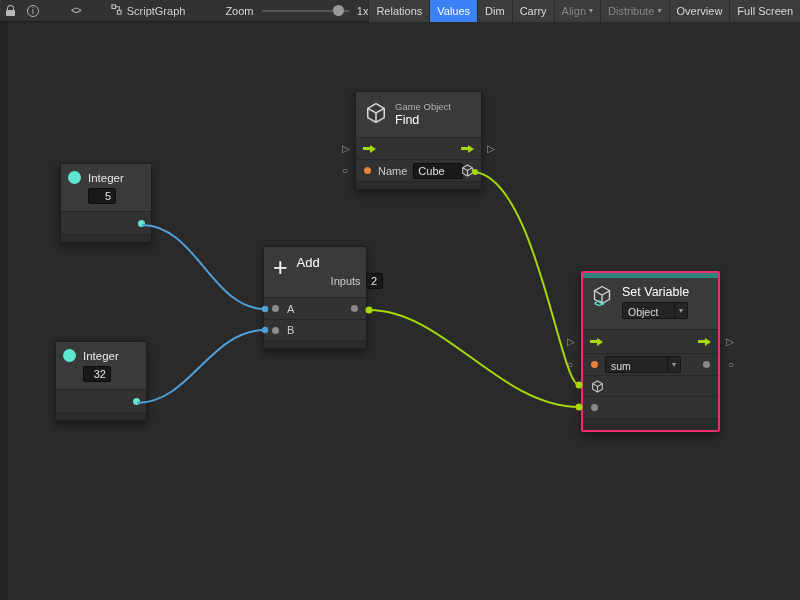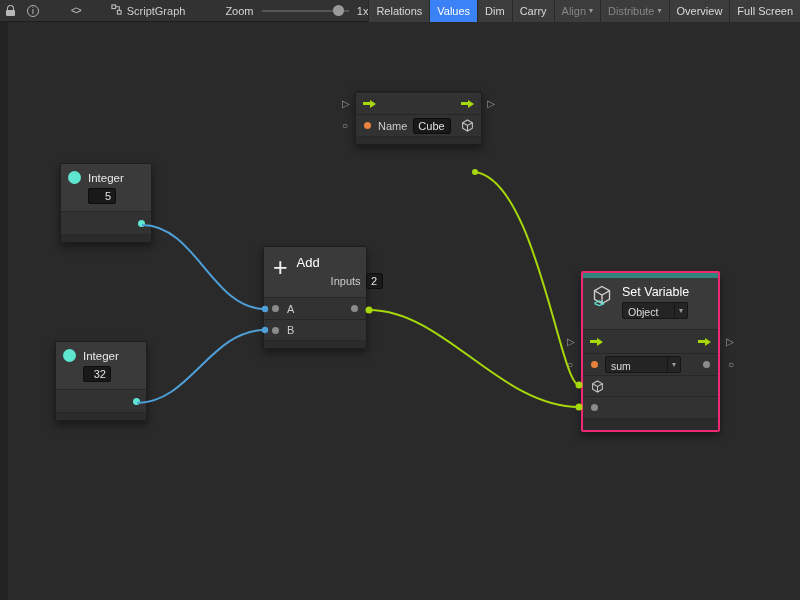--- a/index.html
+++ b/index.html
@@ -216,37 +216,49 @@
         </div>
         <div class="field lit-field">32</div>
       </div>
       <div class="row lit-port-row">
         <span class="dot teal lit-out-dot"></span>
       </div>
       <div class="node-footer"></div>
     </div>
 
     <div class="node" style="left:355px; top:69px; width:127px;">
+      <div class="find-header">
+        <span>
+          <svg width="22" height="22" viewBox="0 0 16 16" fill="none" stroke="#d8d8d8" stroke-width="1.1">
+            <path d="M8 1.2 L14 4.6 V11.4 L8 14.8 L2 11.4 V4.6 Z"></path>
+            <path d="M2 4.6 L8 8 L14 4.6 M8 8 V14.8"></path>
+          </svg>
+        </span>
+        <span>
+          <div class="hdr-cat">Game Object</div>
+          <div class="hdr-title">Find</div>
+        </span>
+      </div>
       <div class="row flow-row">
         <span class="ext l">▷</span>
         <span class="flow-arrow flow-l">
             <span class="bar"></span>
             <span class="head"></span>
           </span>
         <span class="flow-arrow flow-r">
             <span class="bar"></span>
             <span class="head"></span>
           </span>
         <span class="ext r">▷</span>
       </div>
       <div class="row name-row">
         <span class="ext l">○</span>
         <span class="dot orange ml8"></span>
         <span class="lbl" style="margin-left:7px">Name</span>
-        <span class="field" style="margin-left:6px; width:38px;">Cube</span>
+        <span class="field" style="margin-left:6px; width:50px;">Cube</span>
         <span class="cube-r">
           <svg width="13" height="13" viewBox="0 0 16 16" fill="none" stroke="#c4c4c4" stroke-width="1.3">
             <path d="M8 1.2 L14 4.6 V11.4 L8 14.8 L2 11.4 V4.6 Z"></path>
             <path d="M2 4.6 L8 8 L14 4.6 M8 8 V14.8"></path>
           </svg>
         </span>
       </div>
       <div class="node-footer"></div>
     </div>
 

